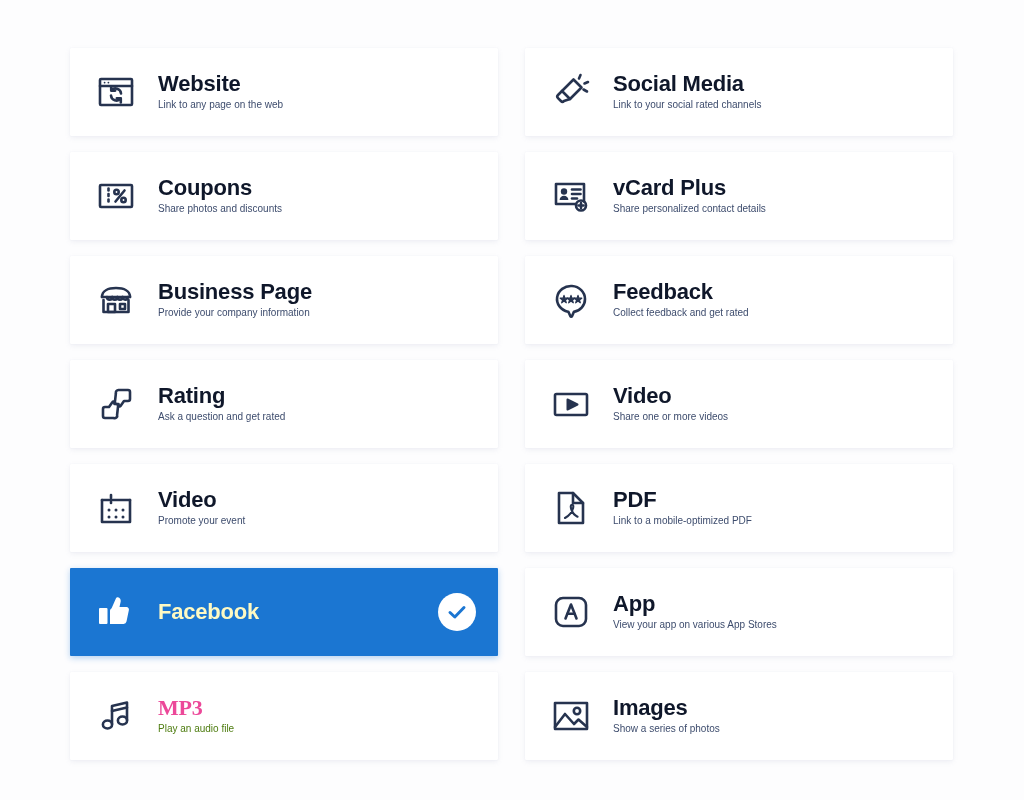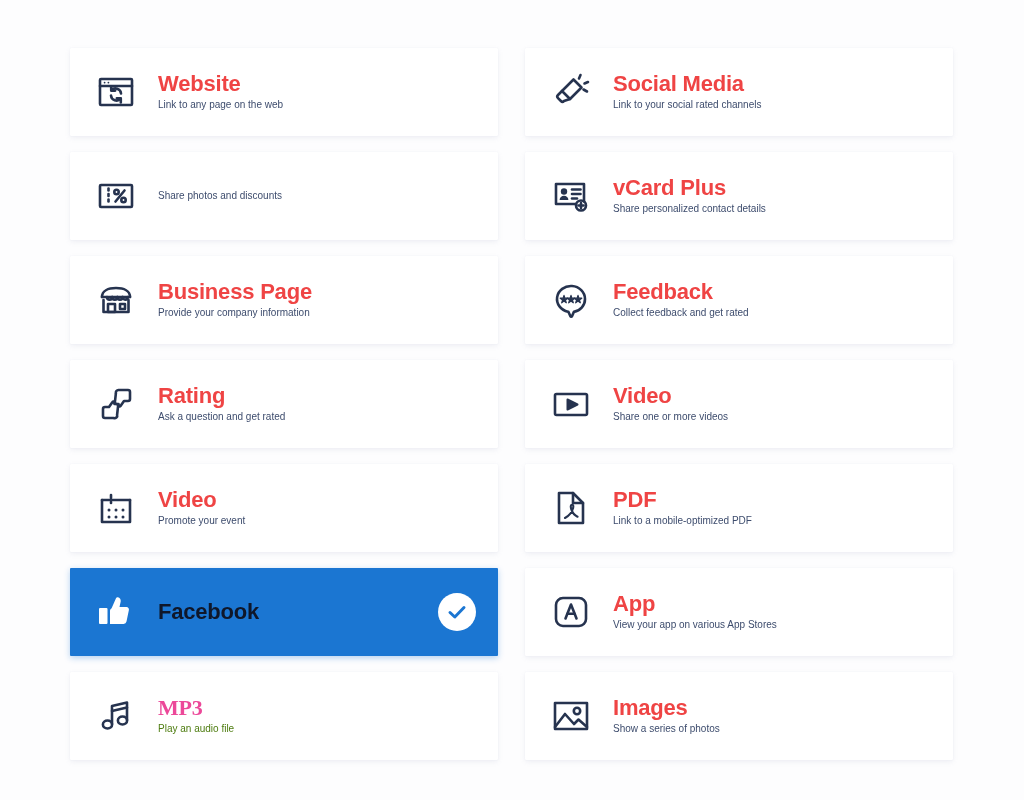--- a/index.html
+++ b/index.html
@@ -76,33 +76,33 @@
     justify-content: center;
     gap: 2px;
     flex: 1 1 auto;
     min-width: 0;
   }
 
   .card-title {
     font-size: 22px;
     font-weight: bold;
     line-height: 1.12;
-    color: #ef4444;
+    color: #0f172a;
     letter-spacing: -0.2px;
     white-space: nowrap;
   }
 
   .card-sub {
     font-size: 10px;
     line-height: 1.25;
     color: #3d4c6d;
     white-space: nowrap;
   }
 
-  .card.selected .card-title { color: #0f172a; }
+  .card.selected .card-title { color: #fef9c3; }
   .card.selected .card-sub { color: #e8f1fb; }
 
   
   .card.neutral .card-title { color: #ec4899; font-family: Liberation Serif, serif; }
   .card.neutral .card-sub { color: #4d7c0f; }
 
   .check-badge {
     width: 38px;
     min-width: 38px;
     height: 38px;
@@ -148,20 +148,21 @@
             <rect x="4" y="9" width="32" height="22" rx="1"></rect>
             <line x1="12.5" y1="12.5" x2="12.5" y2="14.5"></line>
             <line x1="12.5" y1="18" x2="12.5" y2="20"></line>
             <line x1="12.5" y1="23.5" x2="12.5" y2="25.5"></line>
             <circle cx="20.5" cy="16" r="2.2"></circle>
             <circle cx="27.5" cy="24" r="2.2"></circle>
             <line x1="28.5" y1="14.5" x2="19.5" y2="25.5"></line>
           </svg>
         </span>
         <span class="card-text">
+          <span class="card-title">Coupons</span>
           <span class="card-sub">Share photos and discounts</span>
         </span>
       </div>
 
       <div class="card">
         <span class="card-icon">
           <svg width="40" height="40" viewBox="0 0 40 40" fill="none" stroke="currentColor" stroke-width="2.6" stroke-linecap="round" stroke-linejoin="round">
             <path d="M6 17 C6 11 12 8 20 8 C28 8 34 11 34 17"></path>
             <path d="M6 17 h28"></path>
             <path d="M11 17 a2.6 2.6 0 0 0 5.2 0"></path>

